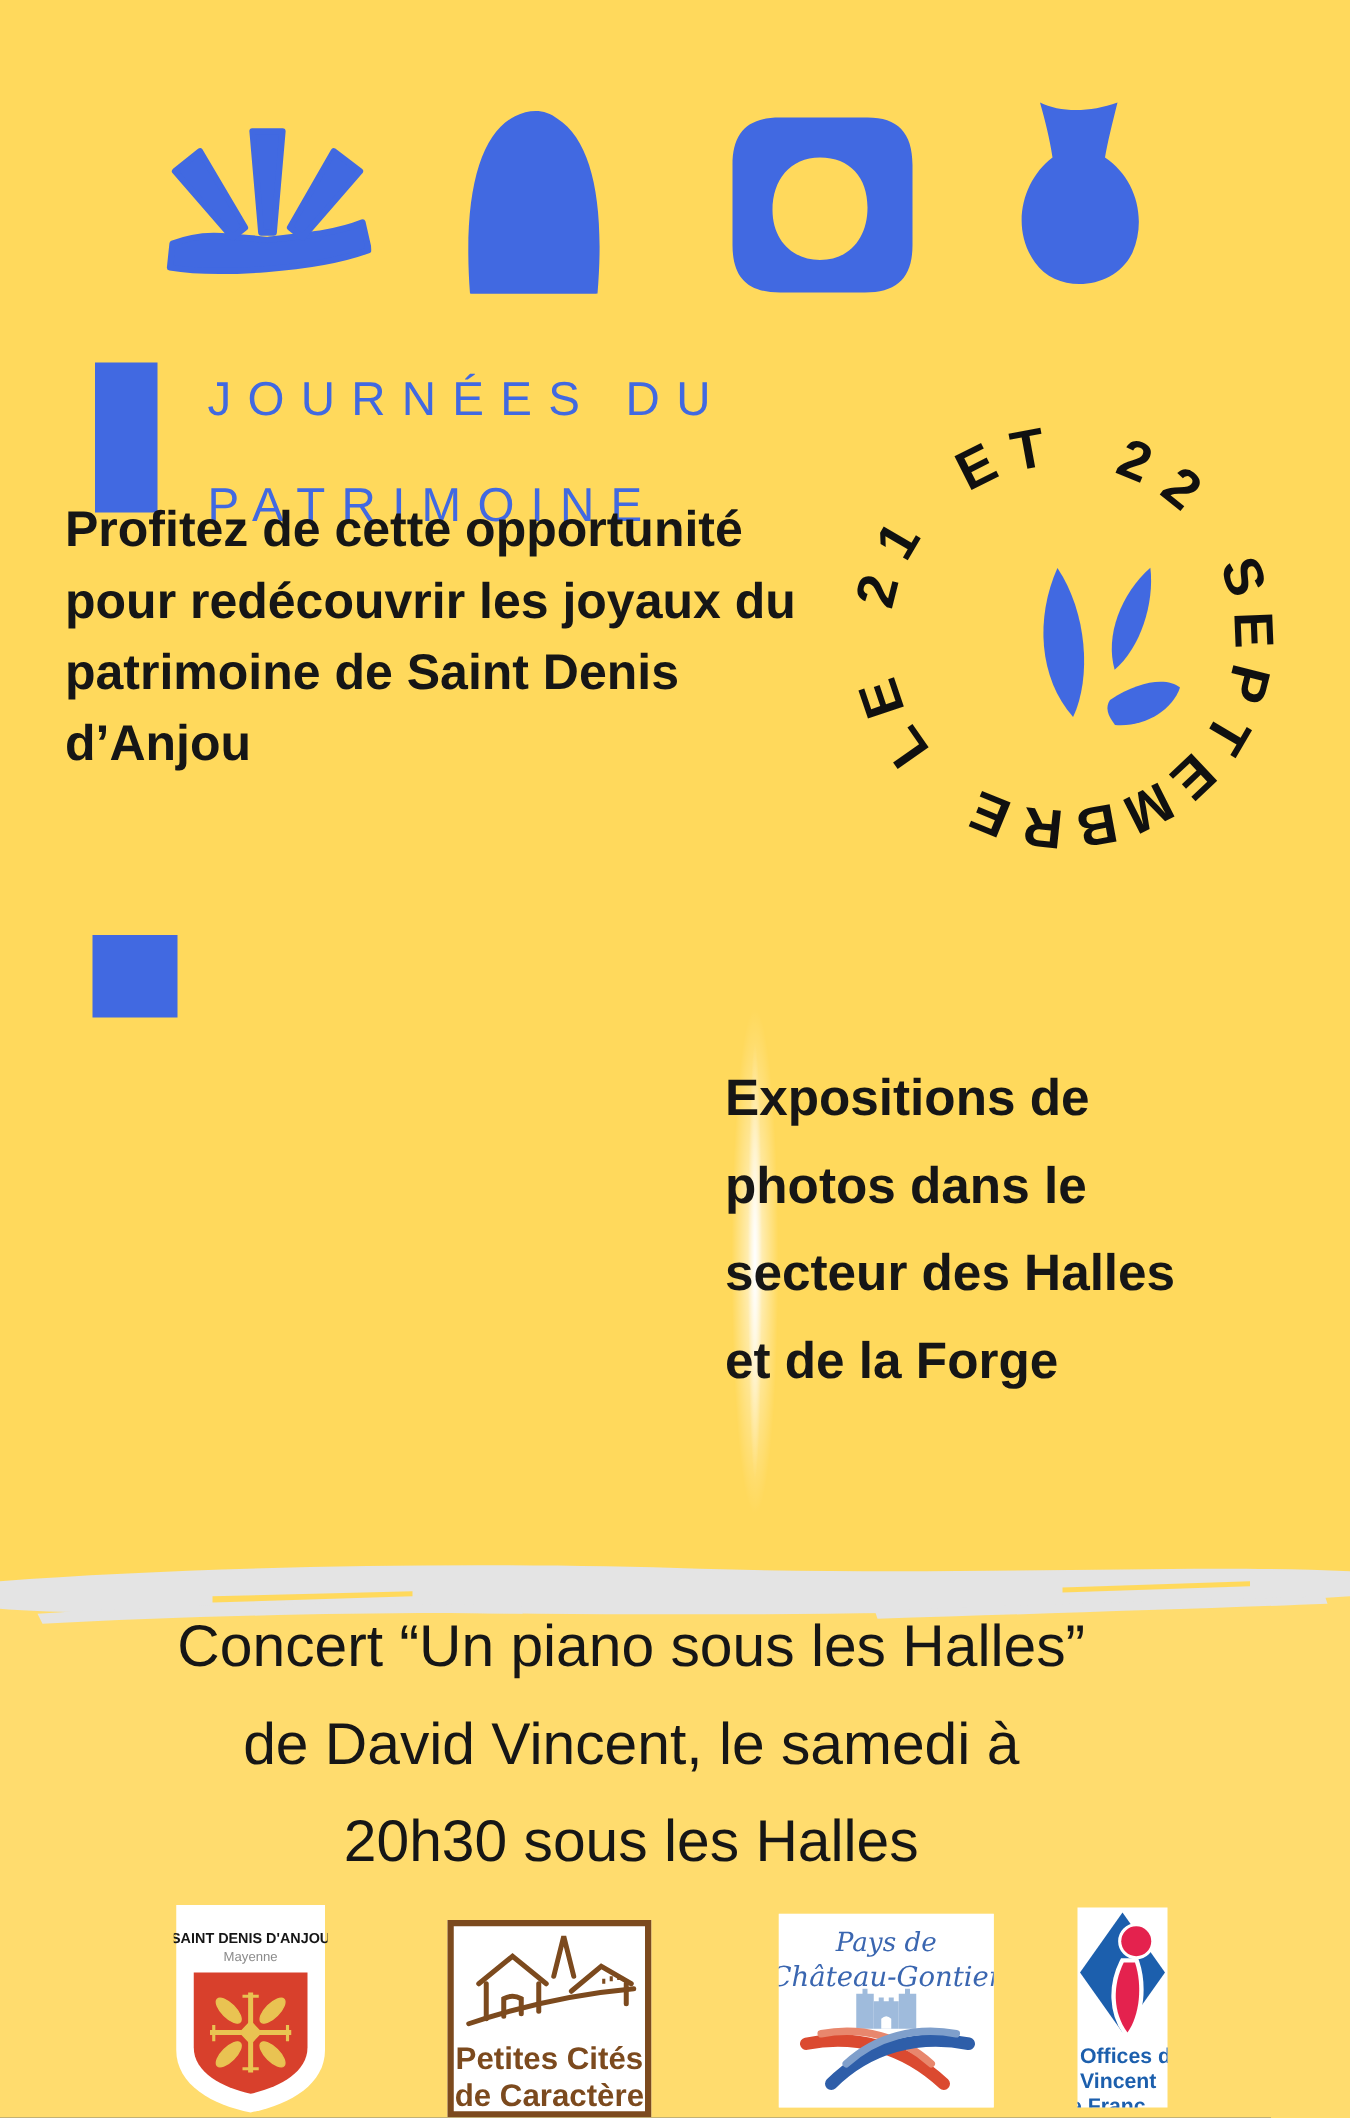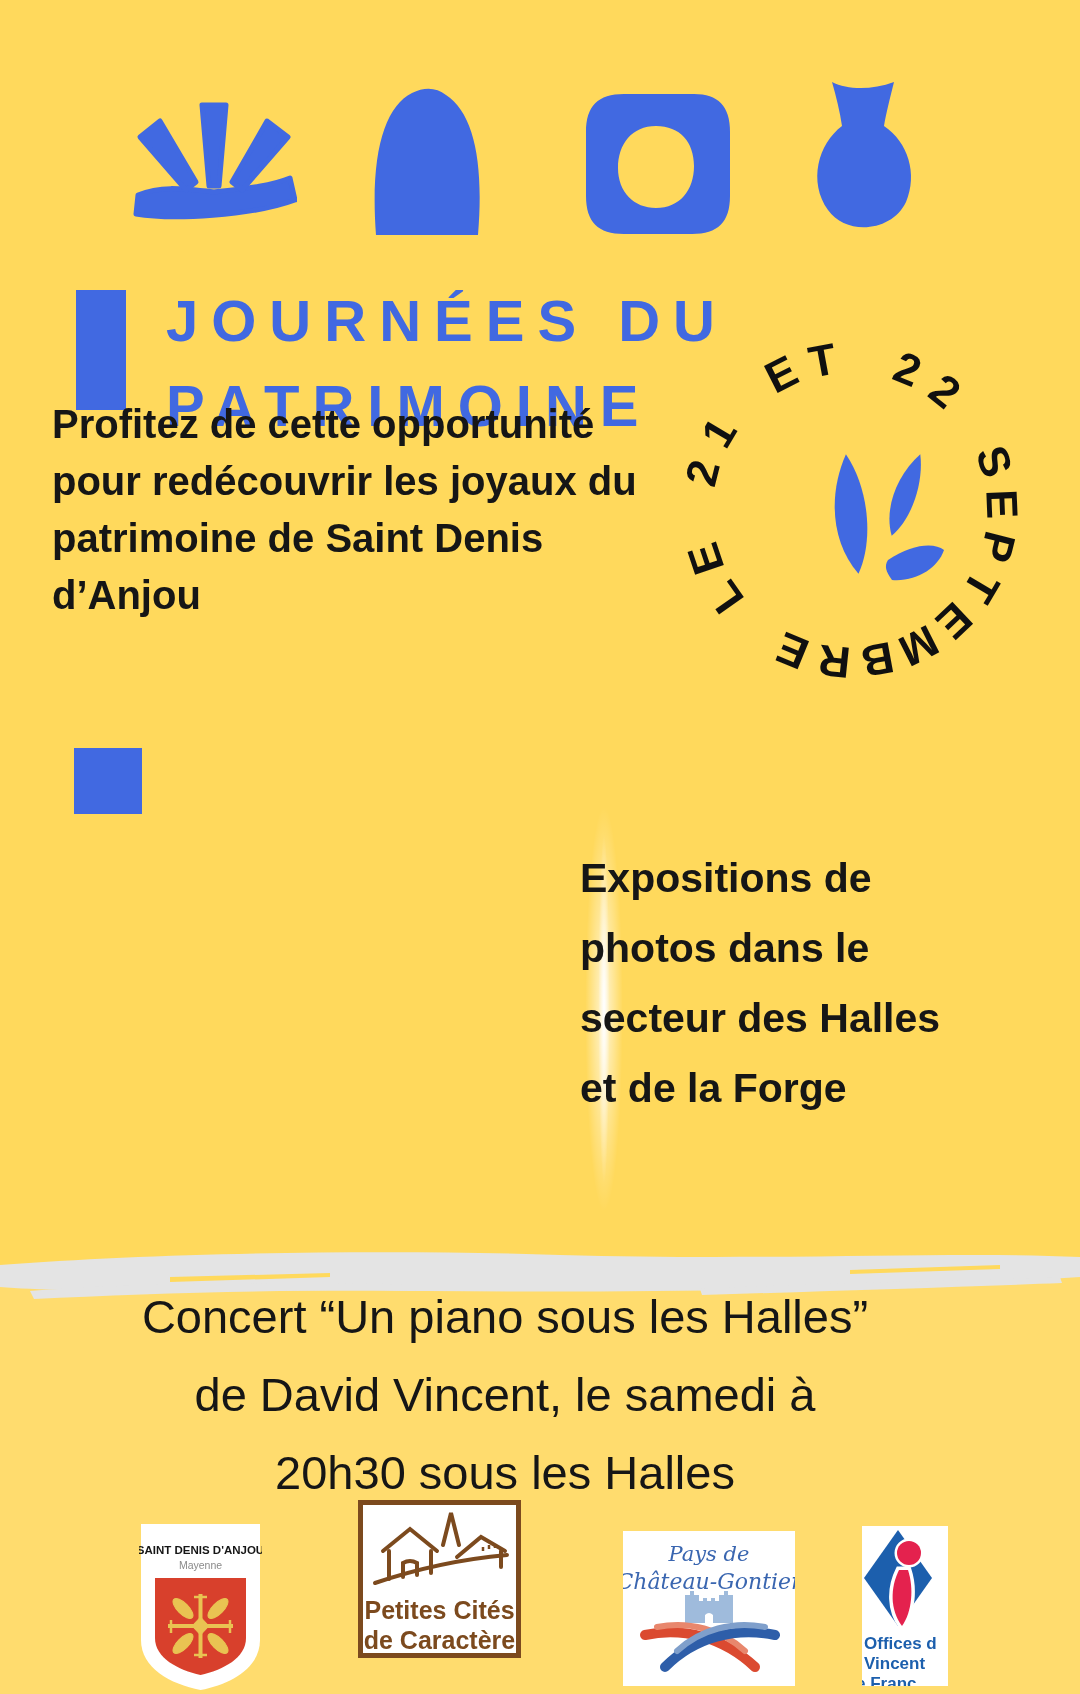--- a/index.html
+++ b/index.html
@@ -14,21 +14,21 @@
   
   .bottom-band{left:0;top:1270px;width:1080px;height:424px;background:var(--background-bottom,#FFDC6E);}
   
   .streak{left:578px;top:728px;width:52px;height:562px;
     background:
       radial-gradient(ellipse 8px 250px at 50% 50%, rgba(255,255,255,1), rgba(255,255,255,0) 70%),
       radial-gradient(ellipse 26px 281px at 50% 50%, rgba(255,255,255,.75), rgba(255,255,255,0) 72%);
   }
   
   .title-bar{left:76px;top:290px;width:50px;height:120px;background:var(--accent-blue,#4169E1);}
-  .title{left:166px;top:278px;font-size:58px;font-weight:bold;line-height:85px;
+  .title{left:166px;top:278px;font-size:38px;font-weight:normal;line-height:85px;
     letter-spacing:13px;color:var(--accent-blue,#4169E1);white-space:pre;}
   
   .intro{left:52px;top:396px;font-size:40px;font-weight:bold;line-height:57px;white-space:pre-line;}
   
   .badge{left:655px;top:315px;width:390px;height:390px;}
   .ring-char{position:absolute;left:50%;top:50%;font-size:44px;font-weight:bold;color:#101010;
     transform-origin:center;}
   .leaves{left:818px;top:452px;}
   
   .prog-square{left:74px;top:748px;width:68px;height:66px;background:var(--accent-blue,#4169E1);}
@@ -38,25 +38,25 @@
     line-height:69px;white-space:pre-line;}
   .col-right{left:580px;top:843px;width:500px;text-align:left;font-size:41px;font-weight:bold;
     line-height:70px;white-space:pre-line;}
   
   .brush{left:0;top:1243px;}
   
   .concert{left:0;top:1278px;width:1010px;text-align:center;font-size:47px;font-weight:normal;
     line-height:78px;white-space:pre-line;}
   
   .logo-card{background:#fff;}
-  .logo-pcc{left:358px;top:1500px;width:153px;height:148px;border:5px solid var(--pcc-brown,#7C4A1E);
+  .logo-pcc{left:358px;top:1536px;width:153px;height:148px;border:5px solid var(--pcc-brown,#7C4A1E);
     text-align:center;}
   .pcc-text{color:var(--pcc-brown,#7C4A1E);font-size:25px;font-weight:bold;line-height:28px;margin-top:2px;}
   .logo-cg{left:623px;top:1531px;width:172px;height:155px;}
-  .logo-ot{left:862px;top:1526px;width:86px;height:160px;overflow:hidden;}
+  .logo-ot{left:862px;top:1526px;width:72px;height:160px;overflow:hidden;}
   .ot-text{color:var(--ot-blue,#1C5FAD);font-size:17px;font-weight:bold;line-height:20px;
     white-space:nowrap;margin-left:2px;}
   .ot-line3{margin-left:-6px;}
 </style>
 </head>
 <body>
 
 <div class="poster">
 
   <div class="abs bottom-band"></div>

